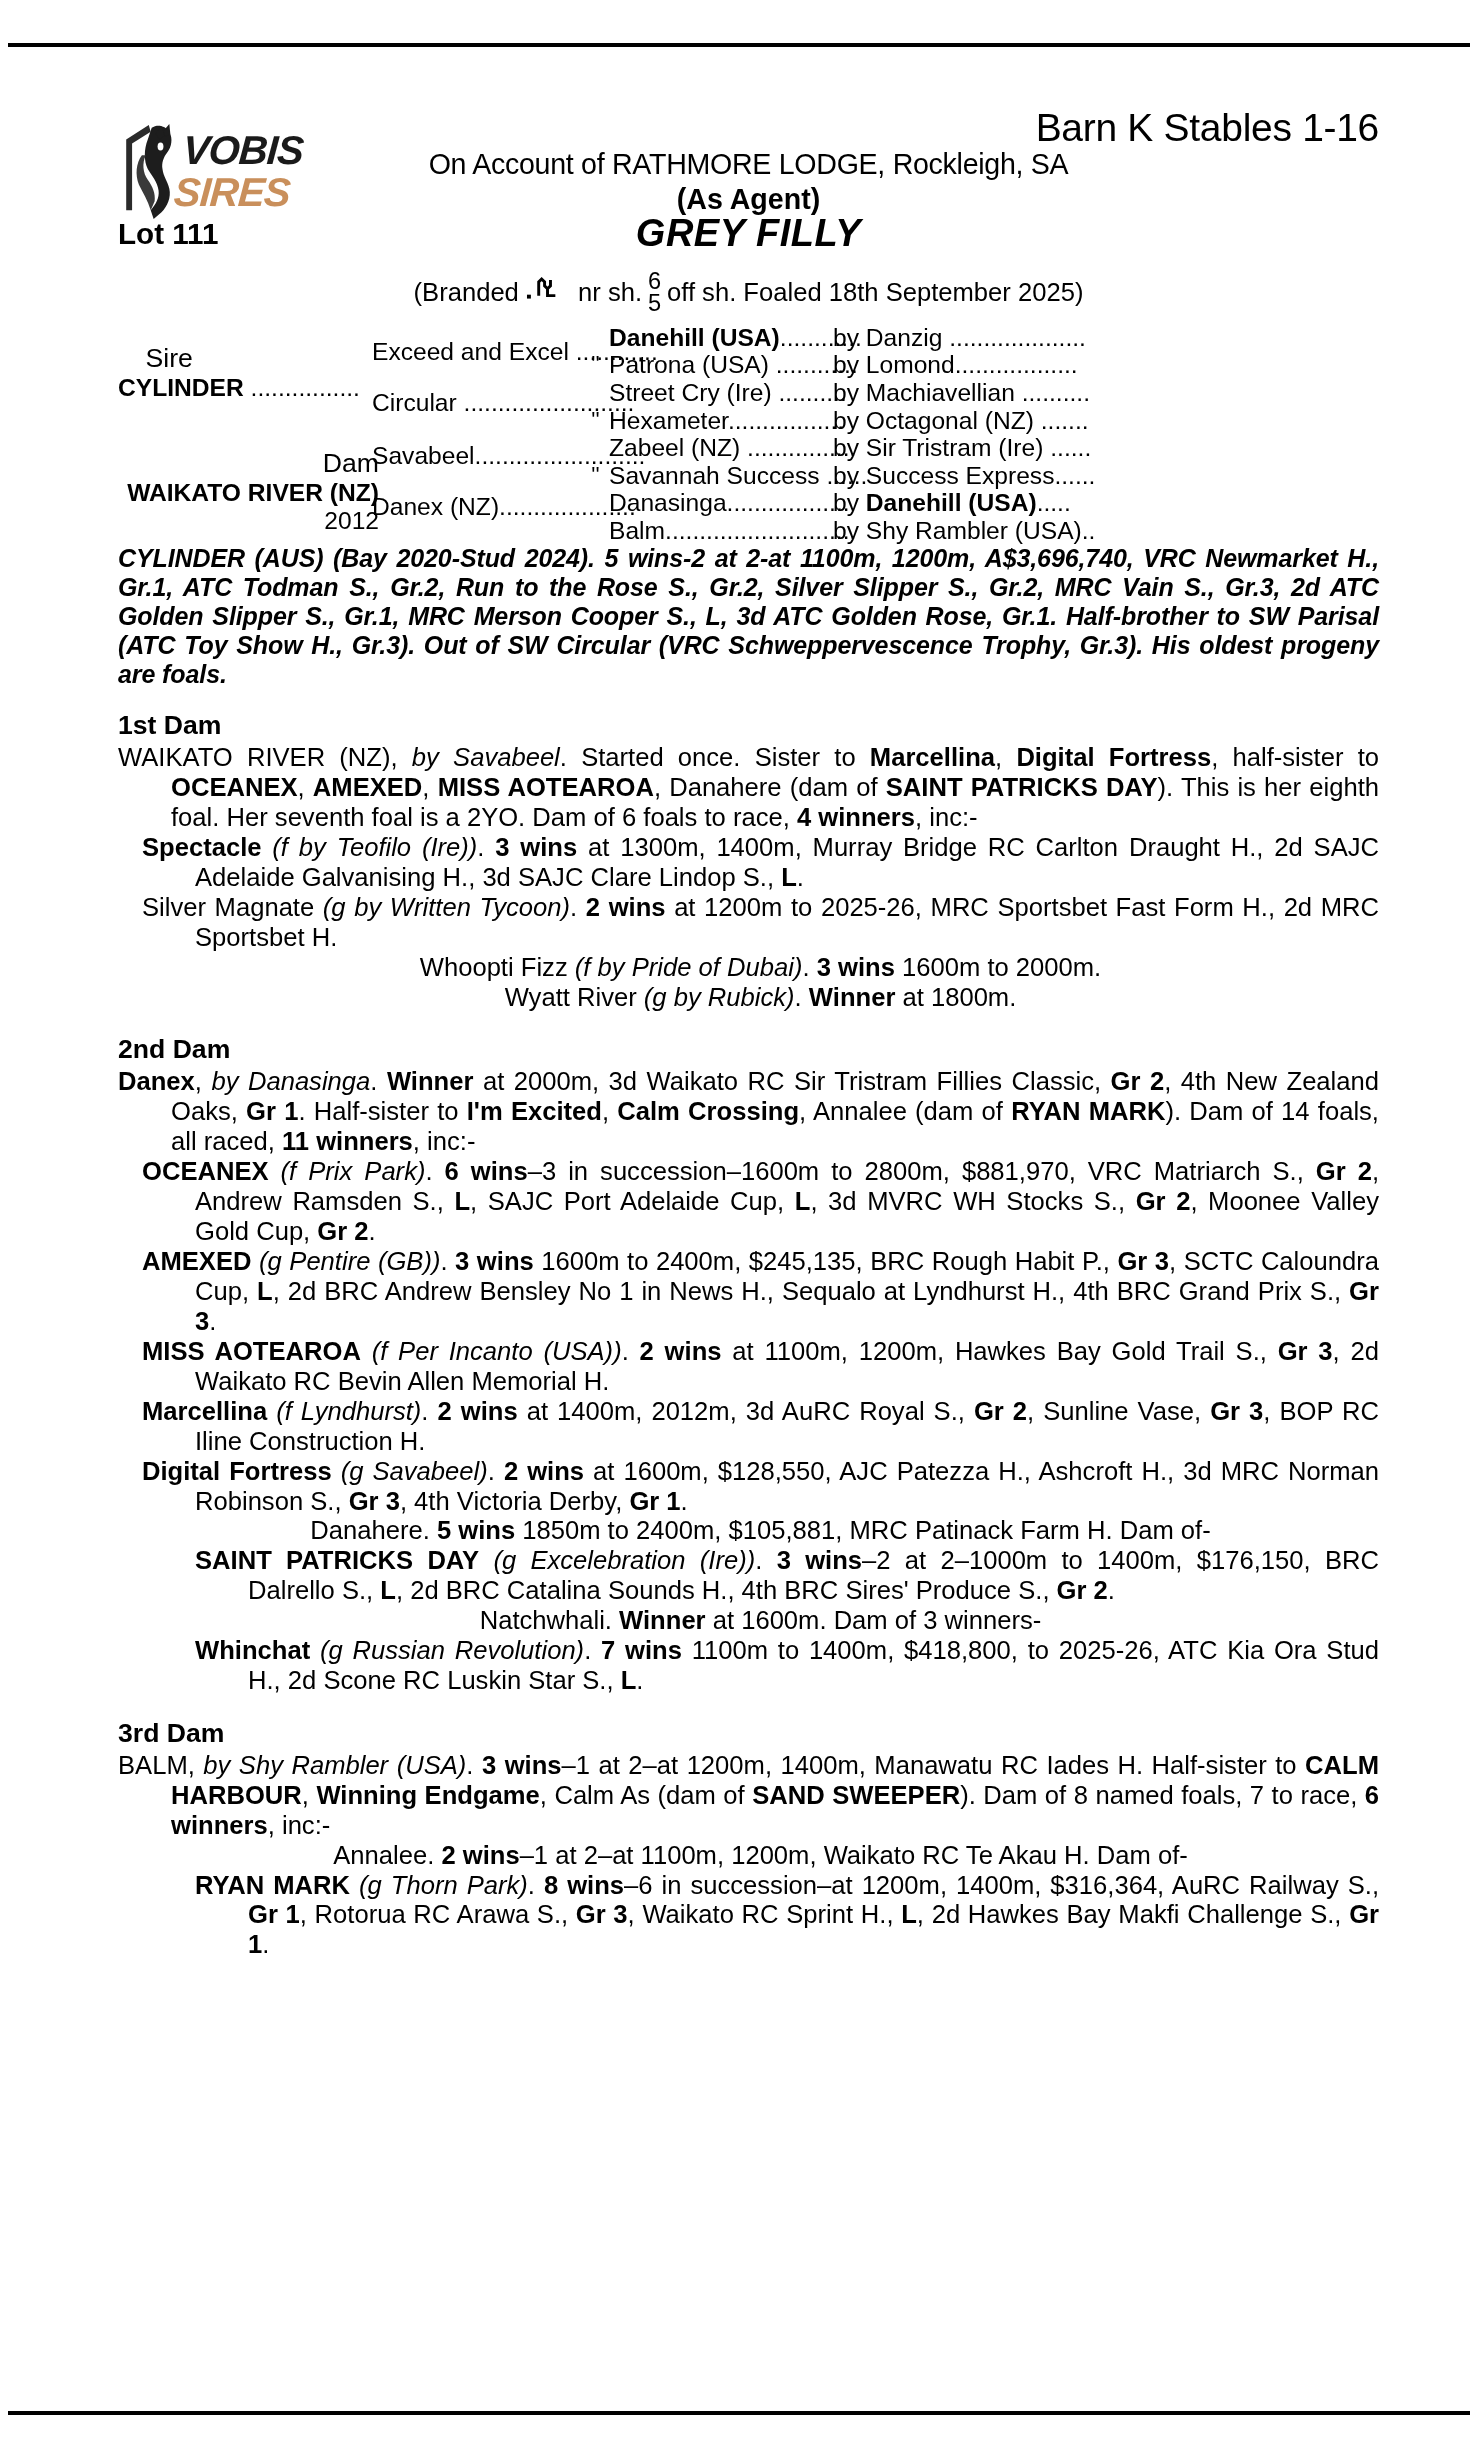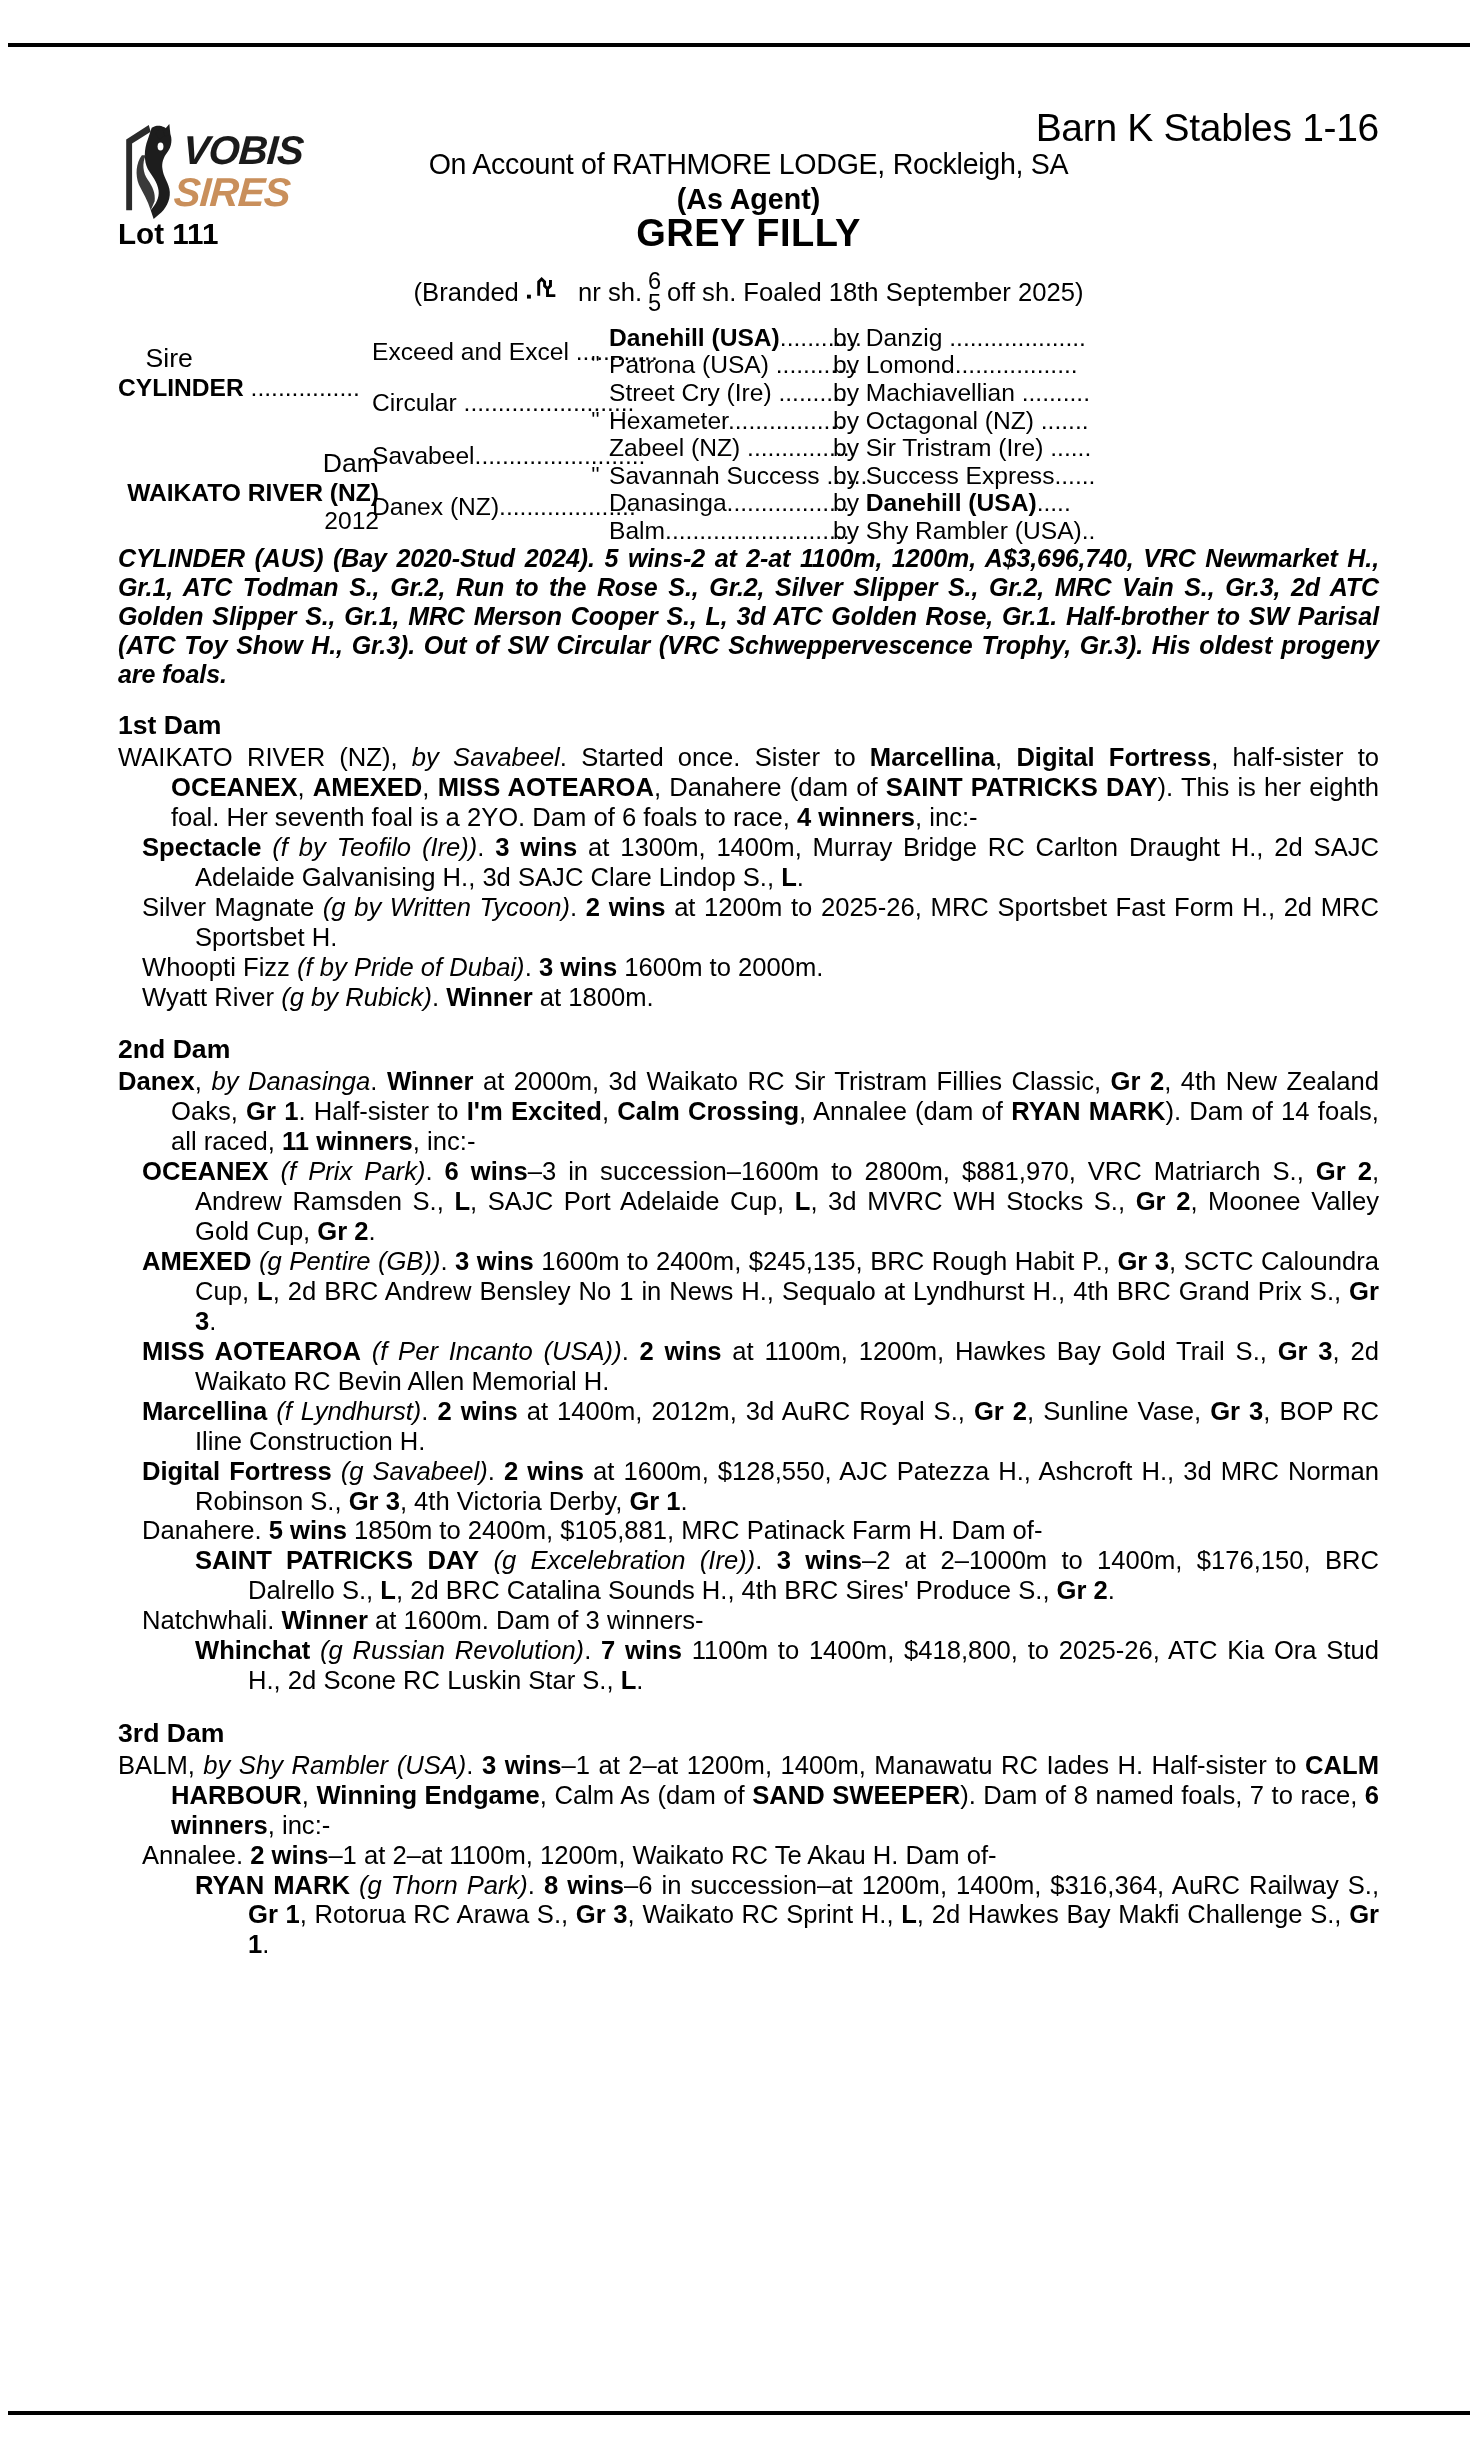--- a/index.html
+++ b/index.html
@@ -95,20 +95,21 @@
   }
   .sexcolour {
     position: absolute;
     left: 0;
     right: 0;
     top: -4.9px;
     text-align: center;
     font-size: 38px;
     font-weight: bold;
     letter-spacing: 0.5px;
+    font-style: italic;
   }
   .brandline {
     text-align: center;
     font-size: 25.6px;
     margin-top: 7.9px;
     white-space: nowrap;
   }
   .brand-symbol {
     display: inline-block;
     vertical-align: -3px;
@@ -224,21 +225,21 @@
     margin-bottom: 0px;
   }
   .para.lvl1 {
     padding-left: 77px;
     text-indent: -53px;
   }
   .para.lvl2 {
     padding-left: 130px;
     text-indent: -53px;
   }
-  .para.last { text-align: left; }
+  .para.last { text-align: center; }
   b { font-weight: bold; }
   i { font-style: italic; }
 </style>
 </head>
 <body>
 
 <div class="page">
 
   <div class="rule rule-top"></div>
   <div class="rule rule-bottom"></div>

